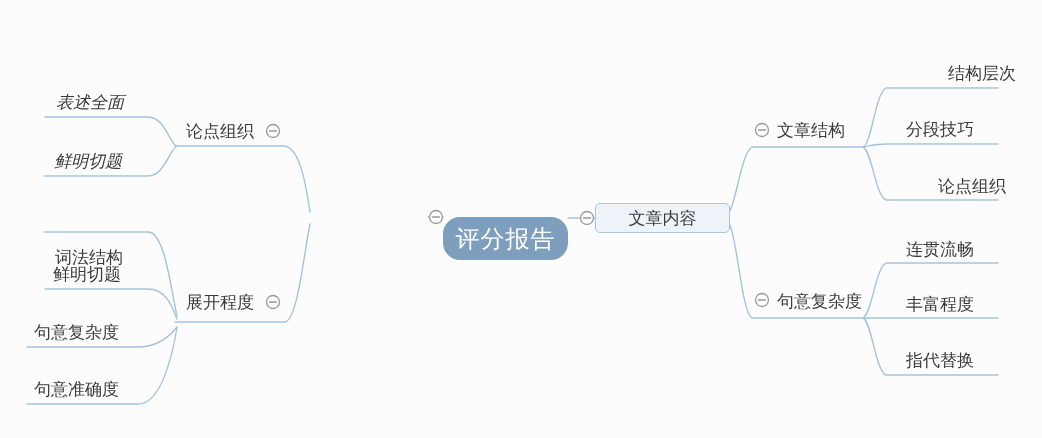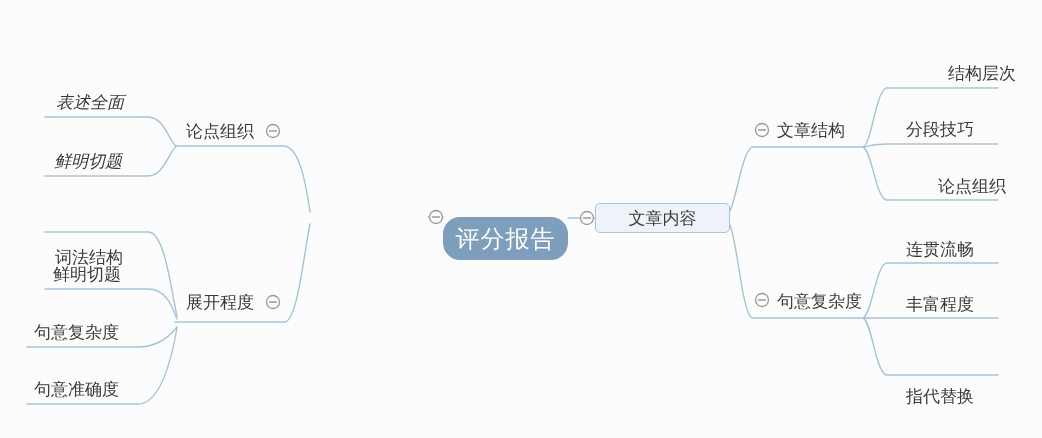--- a/index.html
+++ b/index.html
@@ -137,15 +137,15 @@
   <div class="label" style="left:55px;top:208px;margin-top:40px;">词法结构</div>
   <div class="label" style="left:53px;top:265px;">鲜明切题</div>
   <div class="label" style="left:34px;top:323px;">句意复杂度</div>
   <div class="label" style="left:34px;top:380px;">句意准确度</div>
 
   <div class="label" style="left:906px;top:64px;margin-left:42px;">结构层次</div>
   <div class="label" style="left:906px;top:120px;">分段技巧</div>
   <div class="label" style="left:906px;top:177px;margin-left:32px;">论点组织</div>
   <div class="label" style="left:906px;top:240px;">连贯流畅</div>
   <div class="label" style="left:906px;top:295px;">丰富程度</div>
-  <div class="label" style="left:906px;top:351px;margin-top:36px;">指代替换</div>
+  <div class="label" style="left:906px;top:351px;">指代替换</div>
 
 </div>
 
 </body></html>

